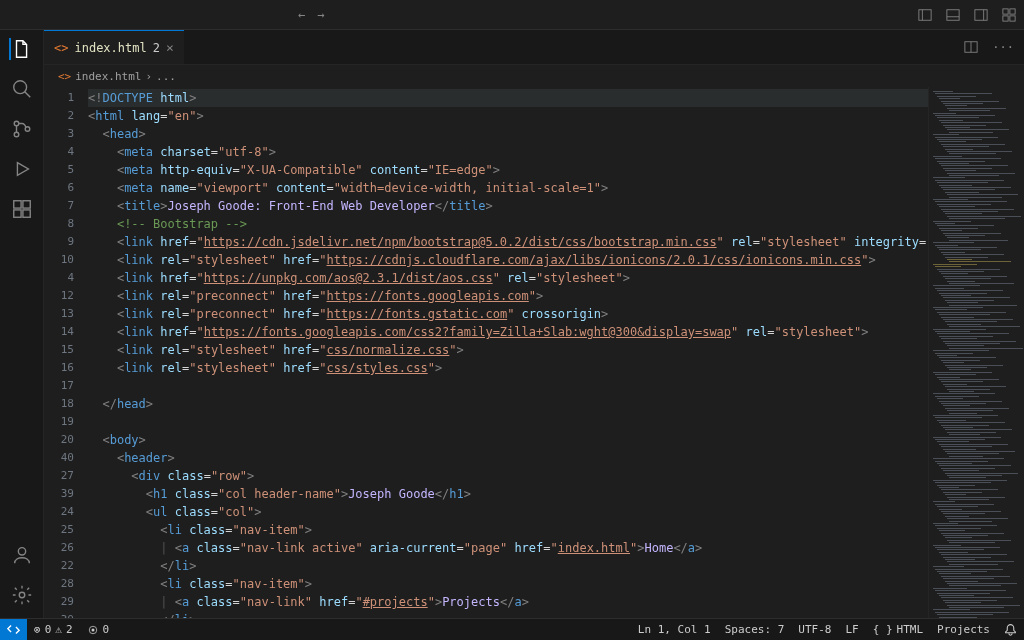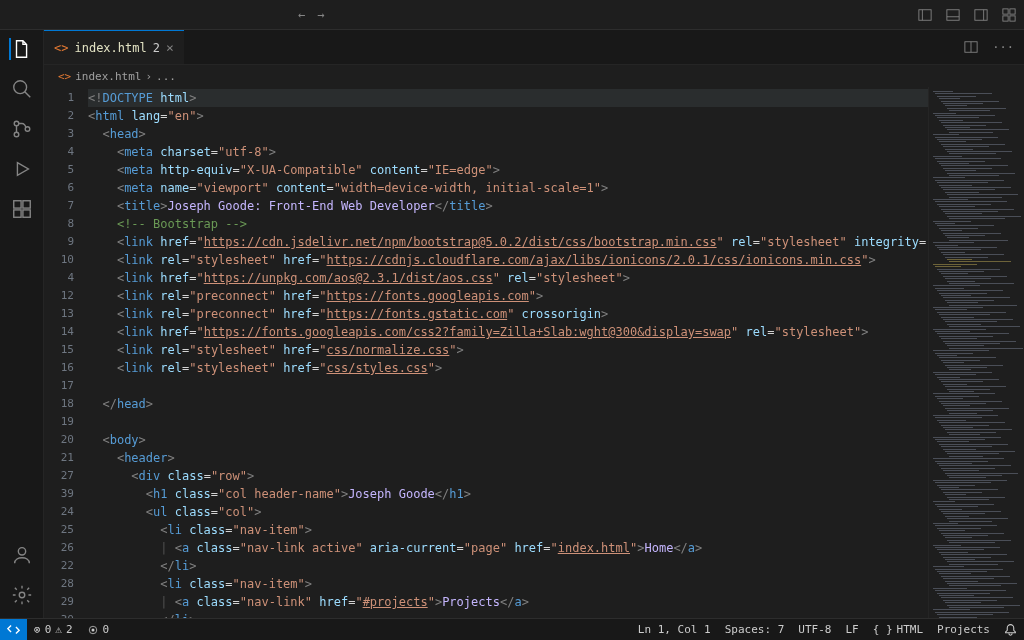--- a/index.html
+++ b/index.html
@@ -175,21 +175,21 @@
           <div>4</div>
           <div>12</div>
           <div>13</div>
           <div>14</div>
           <div>15</div>
           <div>16</div>
           <div>17</div>
           <div>18</div>
           <div>19</div>
           <div>20</div>
-          <div>21</div>
+          <div>40</div>
           <div>27</div>
           <div>39</div>
           <div>24</div>
           <div>25</div>
           <div>26</div>
           <div>22</div>
           <div>28</div>
           <div>29</div>
           <div>30</div>
         </div>

